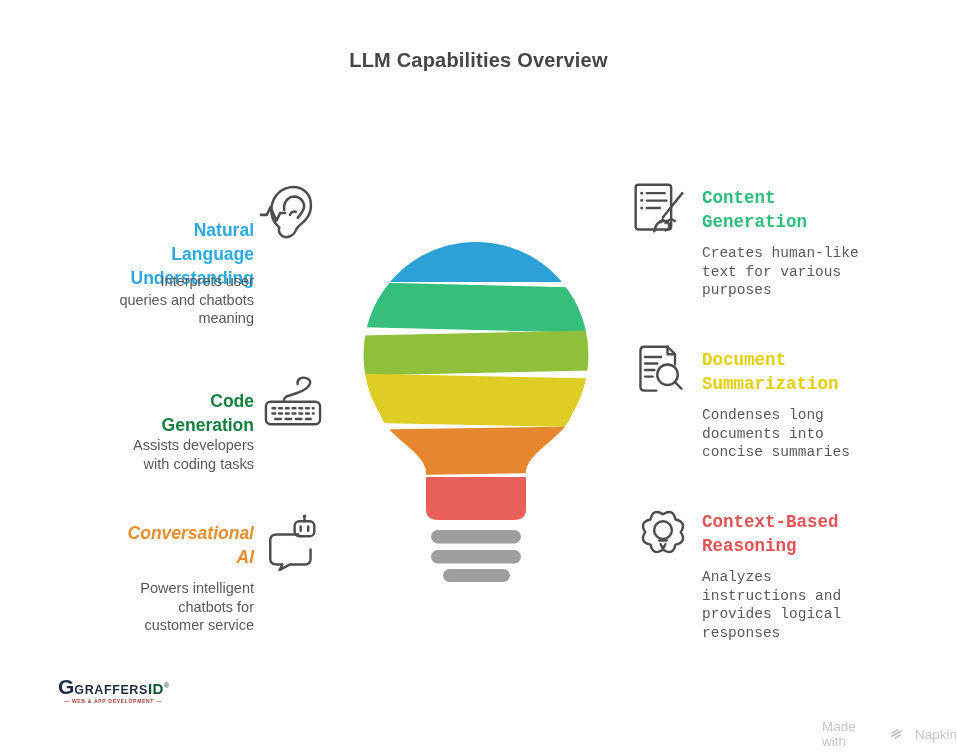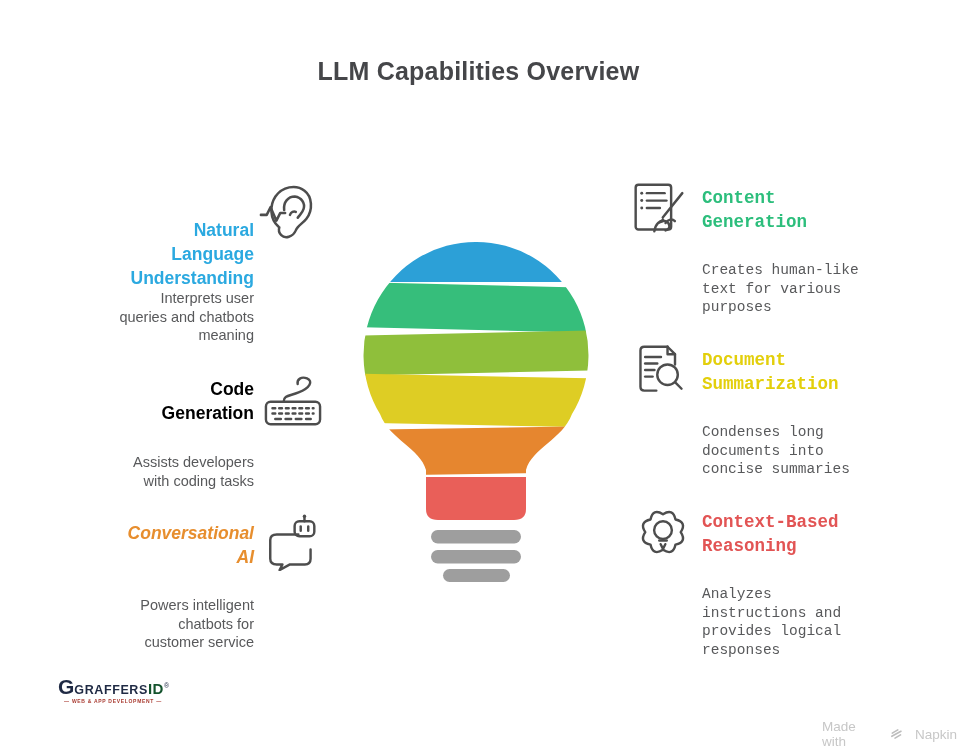--- a/index.html
+++ b/index.html
@@ -1,21 +1,21 @@
 <!DOCTYPE html>
 <html><head>
 <meta charset="utf-8">
 <style>
   html,body{margin:0;padding:0;}
   body{background:#ffffff;font-family:"Liberation Sans", sans-serif;}
   .canvas{position:relative;width:957px;height:756px;background:#ffffff;overflow:hidden;}
-  .main-title{position:absolute;top:57px;left:0;width:957px;text-align:center;
-    font-size:25px;font-weight:700;color:#454649;letter-spacing:.2px;}
+  .main-title{position:absolute;top:49px;left:0;width:957px;text-align:center;
+    font-size:20px;font-weight:700;color:#454649;letter-spacing:.2px;}
   .item-title{position:absolute;font-size:17.5px;line-height:24px;font-weight:700;white-space:pre-line;}
-  .item-desc{position:absolute;font-size:14.5px;line-height:18.5px;color:#58595b;white-space:pre-line;margin-top:17px;}
+  .item-desc{position:absolute;font-size:14.5px;line-height:18.5px;color:#58595b;white-space:pre-line;}
   .al-r{text-align:right;}
   .al-l{text-align:left;font-family:Liberation Mono, monospace;}
   .icon{position:absolute;}
   .ico{stroke:#4d4d4d;fill:none;stroke-width:2.6;stroke-linecap:round;stroke-linejoin:round;}
   .ico-fill{fill:#4d4d4d;stroke:none;}
   
   .t-l1{top:190px;left:54px;width:200px;margin-top:28px;}
   .d-l1{top:272px;left:54px;width:200px;}
   .t-l2{top:377px;left:54px;width:200px;}
   .d-l2{top:436px;left:54px;width:200px;}
@@ -61,21 +61,21 @@
   <div class="item-desc al-r d-l1">Interprets user
 queries and chatbots
 meaning</div>
   <svg class="icon i-l1" width="62" height="62" viewBox="0 0 64 64">
     <path class="ico" d="M3,36 h6 l4,-8 l6,14 l4,-8 h5"></path>
     <path class="ico" d="M21,48 C12,40 12,26 18,17 C25,7 39,4 48,11 C56,17 57,31 50,40 C46,45 41,47 39,52 C36,59 28,61 24,57 C22,55 21,52 22,49"></path>
     <path class="ico" d="M27,31 C26,23 31,17 38,17 C45,18 49,24 47,30 C46,34 43,36 41,39"></path>
     <path class="ico" d="M33,36 C34,33 37,32 39,33"></path>
   </svg>
 
-  <div class="item-title al-r t-l2" style="color: #000000;">Code
+  <div class="item-title al-r t-l2" style="color: #15803d; margin-top: 12px;">Code
 Generation</div>
   <div class="item-desc al-r d-l2">Assists developers
 with coding tasks</div>
   <svg class="icon i-l2" width="60" height="56" viewBox="0 0 64 60">
     <path class="ico" d="M22,33 C22,26 28,27 38,23 C50,18 54,11 47,8 C41,5.5 36,9 37,14"></path>
     <rect class="ico" x="3" y="33" width="58" height="24" rx="5"></rect>
     <line class="ico" x1="10" y1="40" x2="54" y2="40" stroke-dasharray="3 4.2" stroke-width="3"></line>
     <line class="ico" x1="10" y1="45.5" x2="54" y2="45.5" stroke-dasharray="3 4.2" stroke-width="3"></line>
     <line class="ico" x1="13" y1="51.5" x2="51" y2="51.5" stroke-dasharray="6 5" stroke-width="3"></line>
   </svg>

